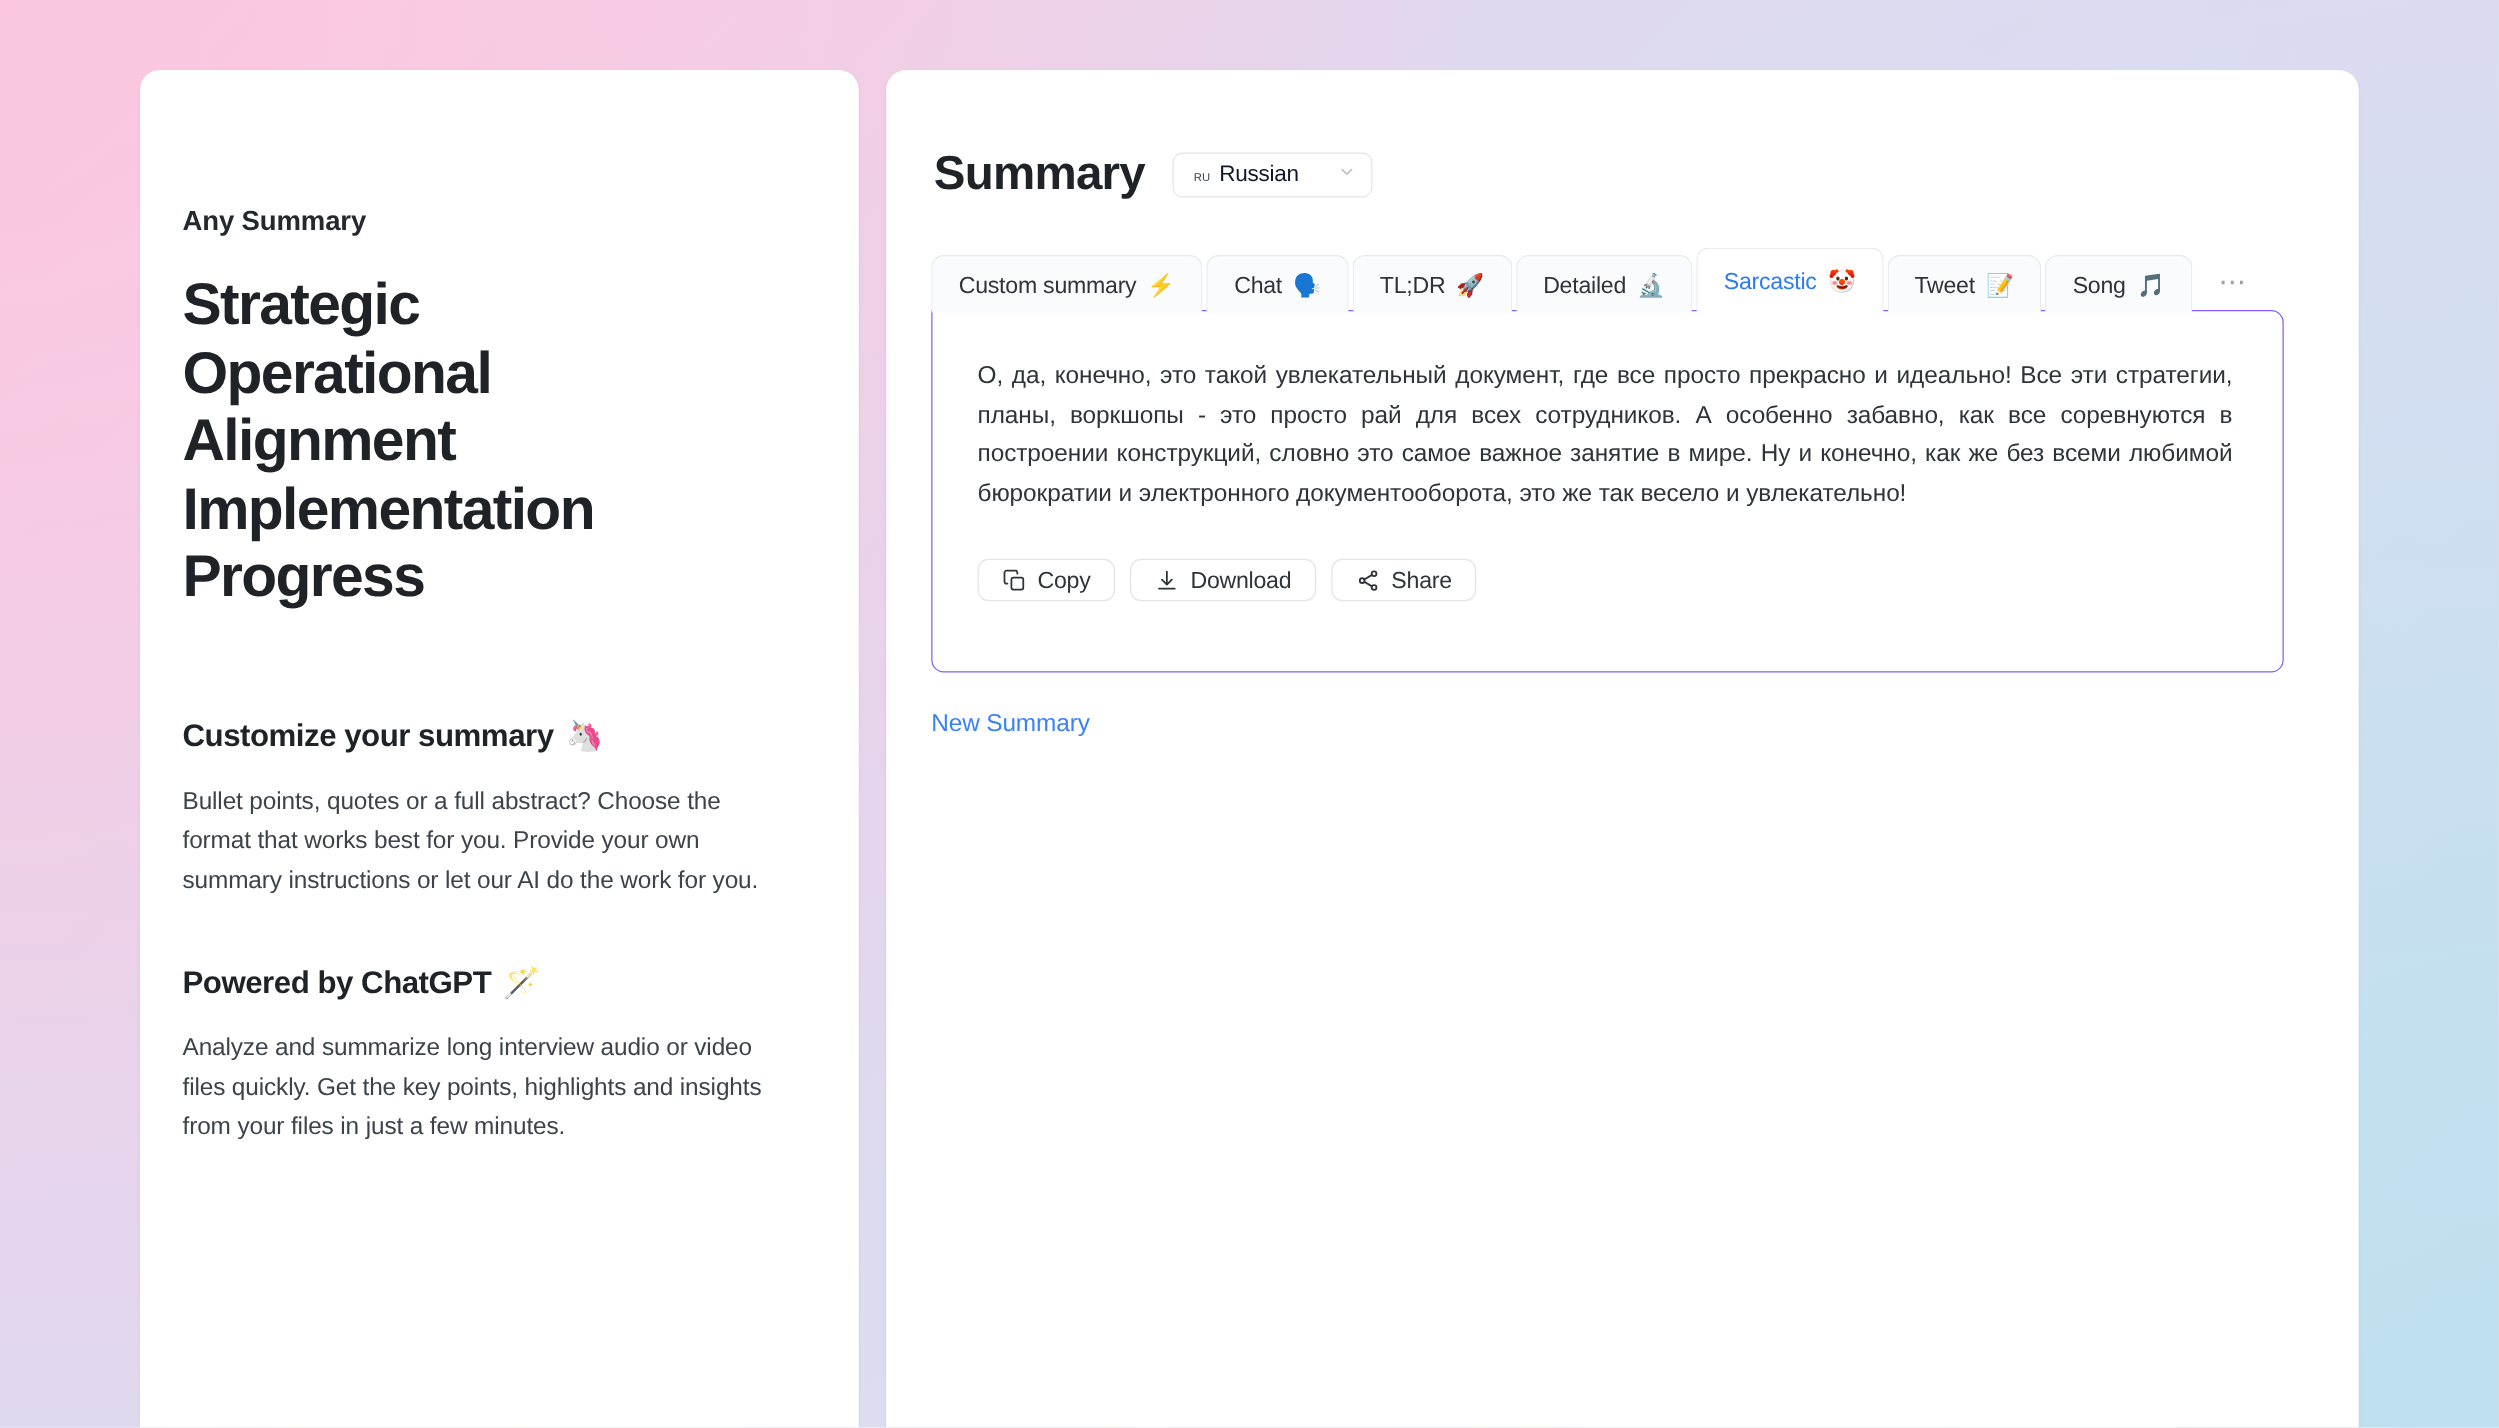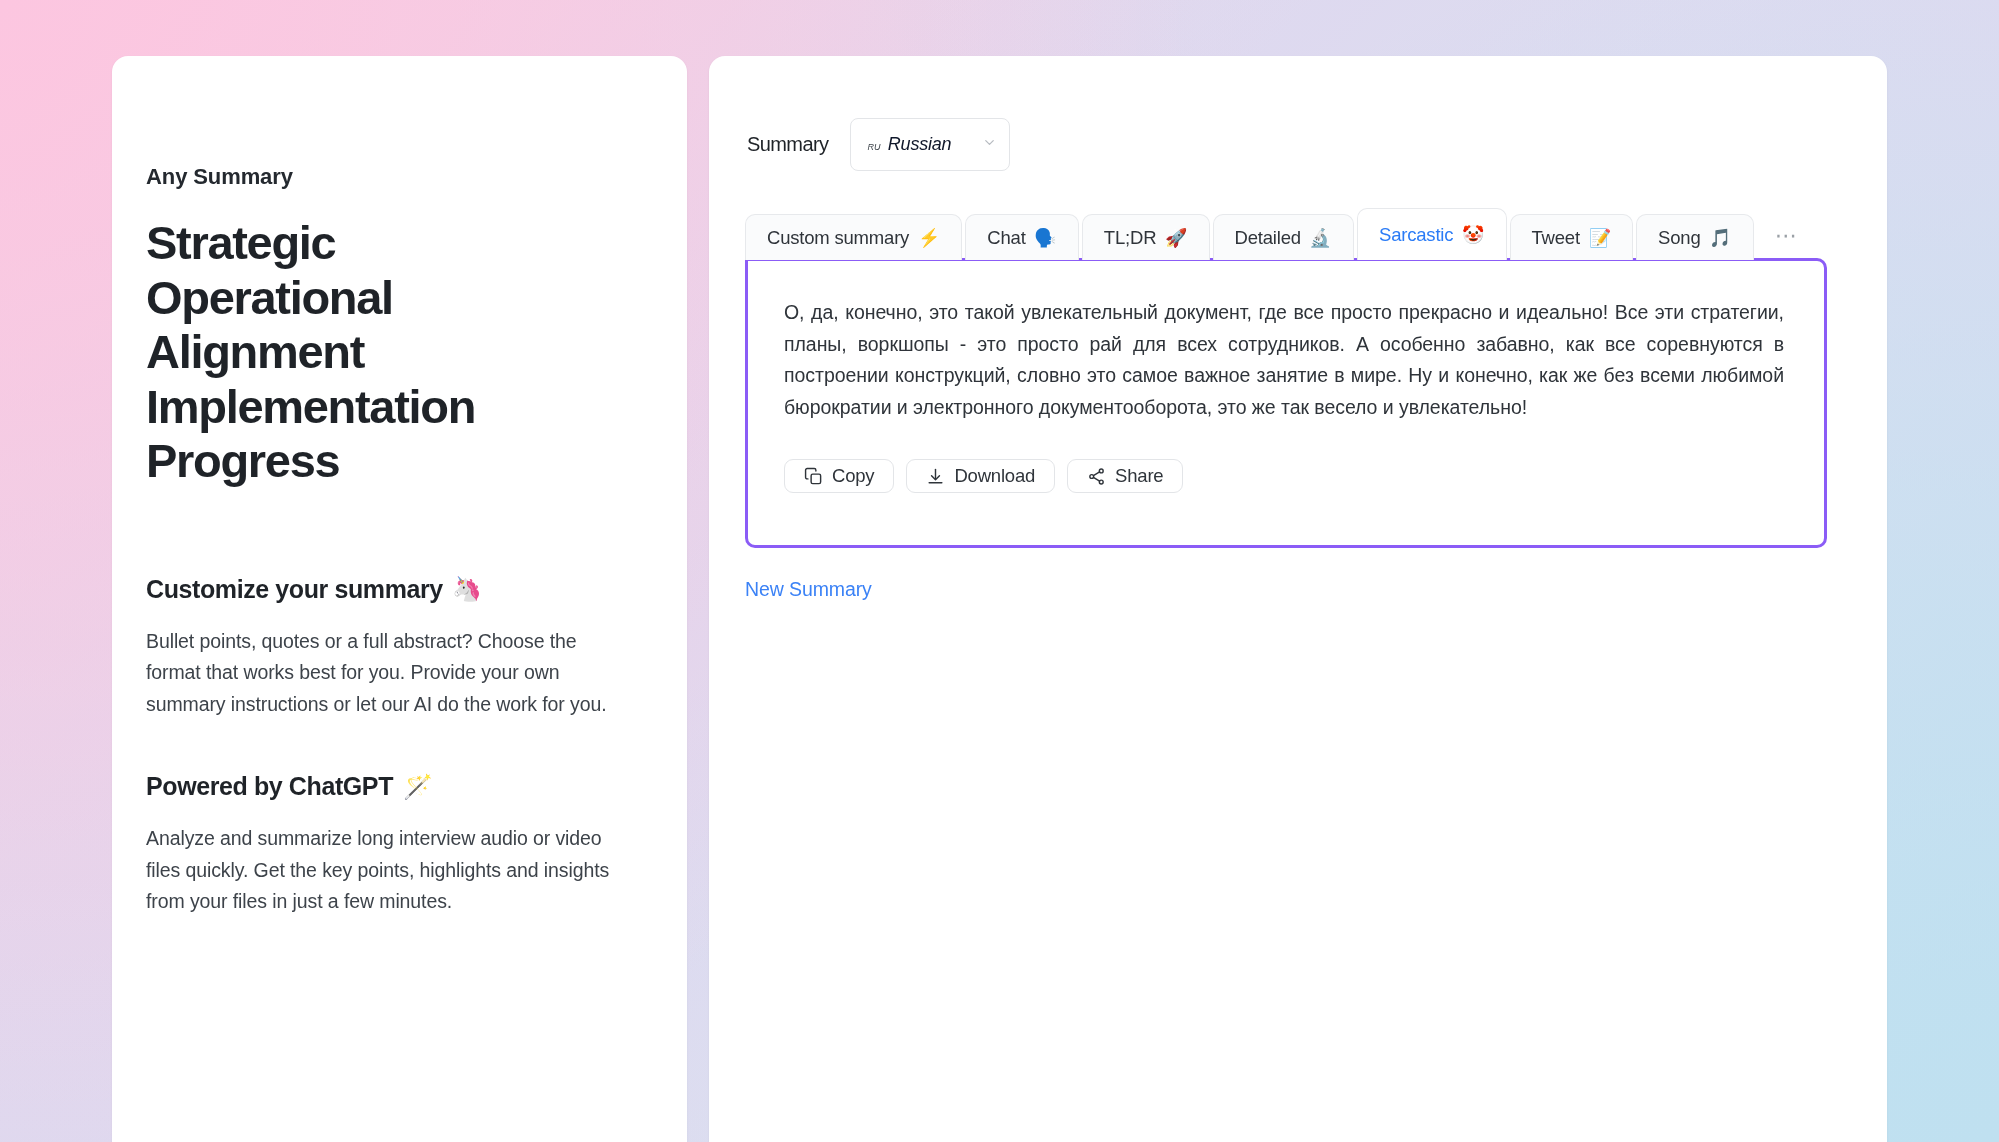--- a/index.html
+++ b/index.html
@@ -92,39 +92,38 @@
   
   .summary-header {
     display: flex;
     align-items: center;
     gap: 22px;
     margin-bottom: 36px;
     padding-left: 2px;
   }
 
   .summary-title {
-    font-size: 20px;
-    font-weight: 400;
+    font-size: 38px;
+    font-weight: 700;
     color: #1f2328;
     letter-spacing: -0.6px;
   }
 
   .lang-select {
     display: flex;
     align-items: center;
     gap: 10px;
     border: 1px solid #e3e5e8;
     border-radius: 8px;
     background: #fff;
-    height: 53px;
+    height: 36px;
     padding: 0 12px 0 16px;
     min-width: 160px;
     justify-content: space-between;
     cursor: pointer;
-    font-style: italic;
   }
   .lang-left { display: flex; align-items: baseline; gap: 7px; }
   .lang-code {
     font-size: 13px;
     color: #3d434a;
     letter-spacing: 0.2px;
     font-variant: small-caps;
     text-transform: lowercase;
   }
   .lang-name { font-size: 18px; color: #0f172a; letter-spacing: -0.2px; }
@@ -177,21 +176,21 @@
     padding: 0 18px;
     color: #9aa0a6;
     font-size: 22px;
     letter-spacing: 2px;
     cursor: pointer;
     line-height: 0.4;
   }
 
   
   .content-card {
-    border: 3px solid #8b5cf6;
+    border: 1px solid #8b5cf6;
     border-radius: 0 10px 10px 10px;
     background: #ffffff;
     padding: 36px 40px 34px 36px;
     margin-top: -1px;
     position: relative;
     z-index: 1;
     min-height: 290px;
   }
 
   .summary-text {

